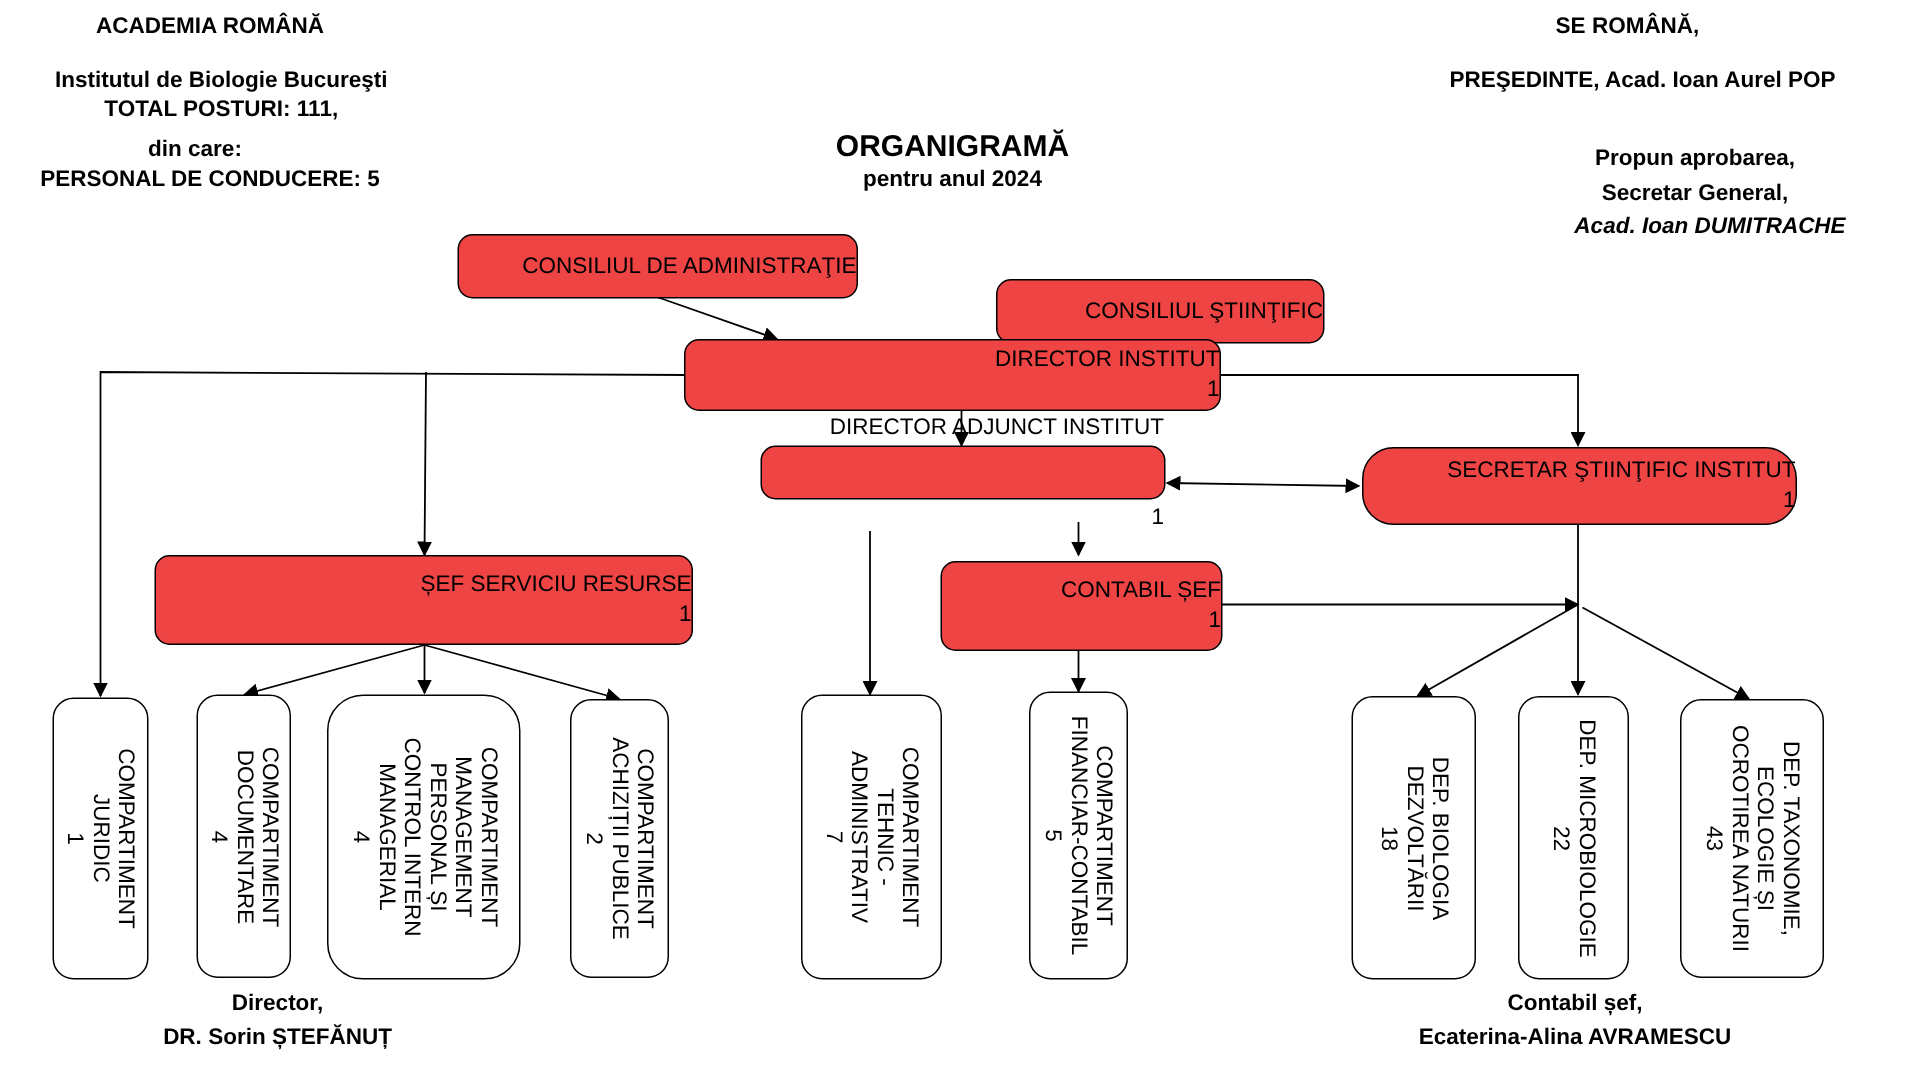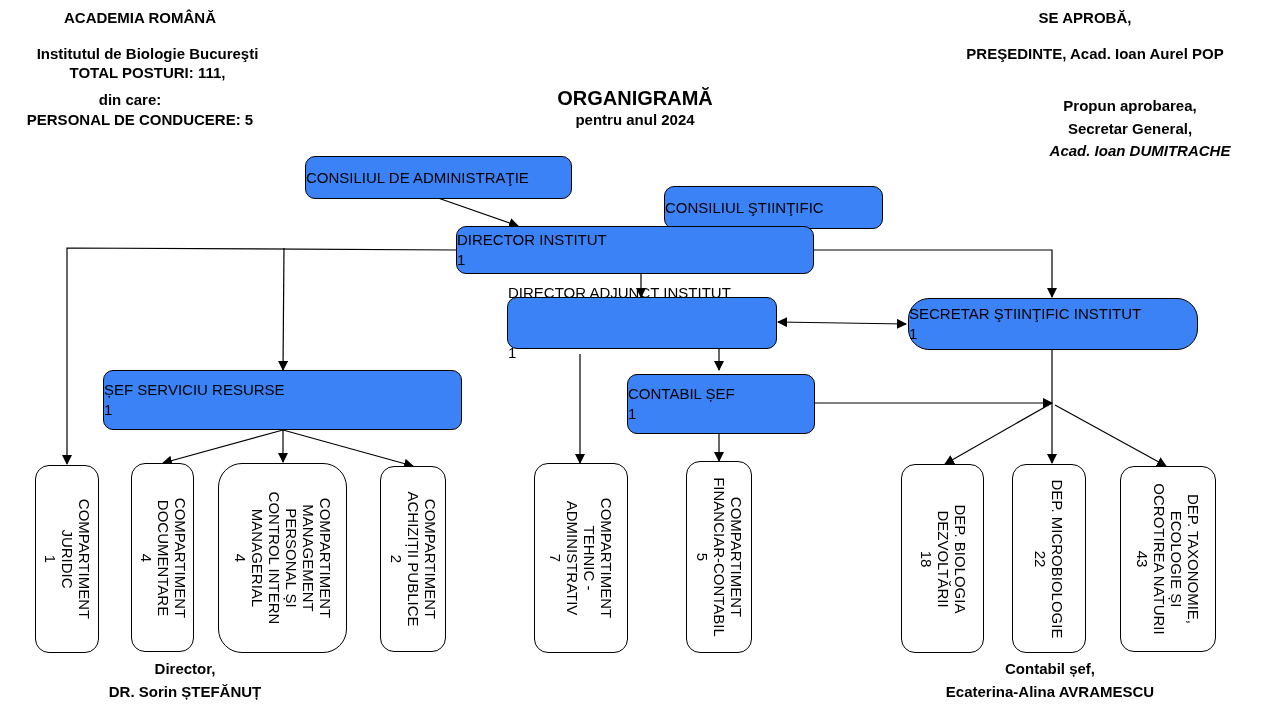--- a/index.html
+++ b/index.html
@@ -1,18 +1,18 @@
 <!DOCTYPE html>
 <html><head>
   <meta charset="utf-8">
   <style>
     html, body { margin:0; padding:0; background:#ffffff; }
     body { width:1280px; height:720px; position:relative; overflow:hidden; font-family:"Liberation Sans", sans-serif; color:#000; }
     .hdr { position:absolute; font-weight:bold; font-size:15px; text-align:center; white-space:nowrap; line-height:18px; }
-    .box { position:absolute; border:1px solid #000; border-radius:10px; background:#3b82f6; box-sizing:border-box; display:flex; flex-direction:column; align-items:flex-start; justify-content:center; text-align:center; font-size:15px; line-height:20px; }
+    .box { position:absolute; border:1px solid #000; border-radius:10px; background:#ef4444; box-sizing:border-box; display:flex; flex-direction:column; align-items:flex-end; justify-content:center; text-align:center; font-size:15px; line-height:20px; }
     .box .nm { white-space:nowrap; }
     .vbox { position:absolute; border:1px solid #000; border-radius:14px; background:#fff; box-sizing:border-box; overflow:hidden; }
     .vbox .vt { position:absolute; left:50%; top:50%; transform:translate(-50%,-50%) rotate(90deg); text-align:center; font-size:15px; line-height:17px; white-space:nowrap; }
     .vt .ln { display:block; }
     svg#lines { position:absolute; left:0; top:0; }
   </style>
 </head>
 <body>
 
 <svg id="lines" width="1280" height="720" viewBox="0 0 1280 720">
@@ -53,40 +53,40 @@
     <line x1="283" y1="430" x2="413" y2="466" marker-end="url(#ah)"></line>
   </g>
 </svg>
 
 <div class="hdr" style="left:50px; top:9px; width:180px;">ACADEMIA ROMÂNĂ</div>
 <div class="hdr" style="left:20px; top:45px; width:255px;">Institutul de Biologie Bucureşti</div>
 <div class="hdr" style="left:20px; top:64px; width:255px;">TOTAL POSTURI: 111,</div>
 <div class="hdr" style="left:40px; top:91px; width:180px;">din care:</div>
 <div class="hdr" style="left:15px; top:111px; width:250px;">PERSONAL DE CONDUCERE: 5</div>
 
-<div class="hdr" style="left:1020px; top:9px; width:130px;">SE APROBĂ,</div>
+<div class="hdr" style="left:1020px; top:9px; width:130px;">SE ROMÂNĂ,</div>
 <div class="hdr" style="left:950px; top:45px; width:290px;">PREŞEDINTE, Acad. Ioan Aurel POP</div>
 <div class="hdr" style="left:1050px; top:97px; width:160px;">Propun aprobarea,</div>
 <div class="hdr" style="left:1050px; top:120px; width:160px;">Secretar General,</div>
 <div class="hdr" style="left:1030px; top:142px; width:220px;font-style:italic;">Acad. Ioan DUMITRACHE</div>
 
 <div class="hdr" style="left:520px; top:87px; width:230px; font-size:20px; line-height:22px;">ORGANIGRAMĂ</div>
 <div class="hdr" style="left:520px; top:111px; width:230px; font-size:15px;">pentru anul 2024</div>
 
 <div class="box" style="left:305px; top:156px; width:267px; height:43px;">
   <span class="nm">CONSILIUL DE ADMINISTRAŢIE</span>
 </div>
 <div class="box" style="left:664px; top:154px; width:219px; height:43px;margin-top:32px;">
   <span class="nm">CONSILIUL ŞTIINŢIFIC</span>
 </div>
 <div class="box" style="left:456px; top:226px; width:358px; height:48px;">
   <span class="nm">DIRECTOR INSTITUT</span>
   <span>1</span>
 </div>
-<div class="box" style="left:507px; top:297px; width:270px; height:52px;gap:40px;">
+<div class="box" style="left:507px; top:297px; width:270px; height:36px;gap:40px;">
   <span class="nm">DIRECTOR ADJUNCT INSTITUT</span>
   <span>1</span>
 </div>
 <div class="box" style="left:908px; top:298px; width:290px; height:52px;border-radius:21px;">
   <span class="nm">SECRETAR ŞTIINŢIFIC INSTITUT</span>
   <span>1</span>
 </div>
 <div class="box" style="left:103px; top:370px; width:359px; height:60px;">
   <span class="nm">ȘEF SERVICIU RESURSE</span>
   <span>1</span>

